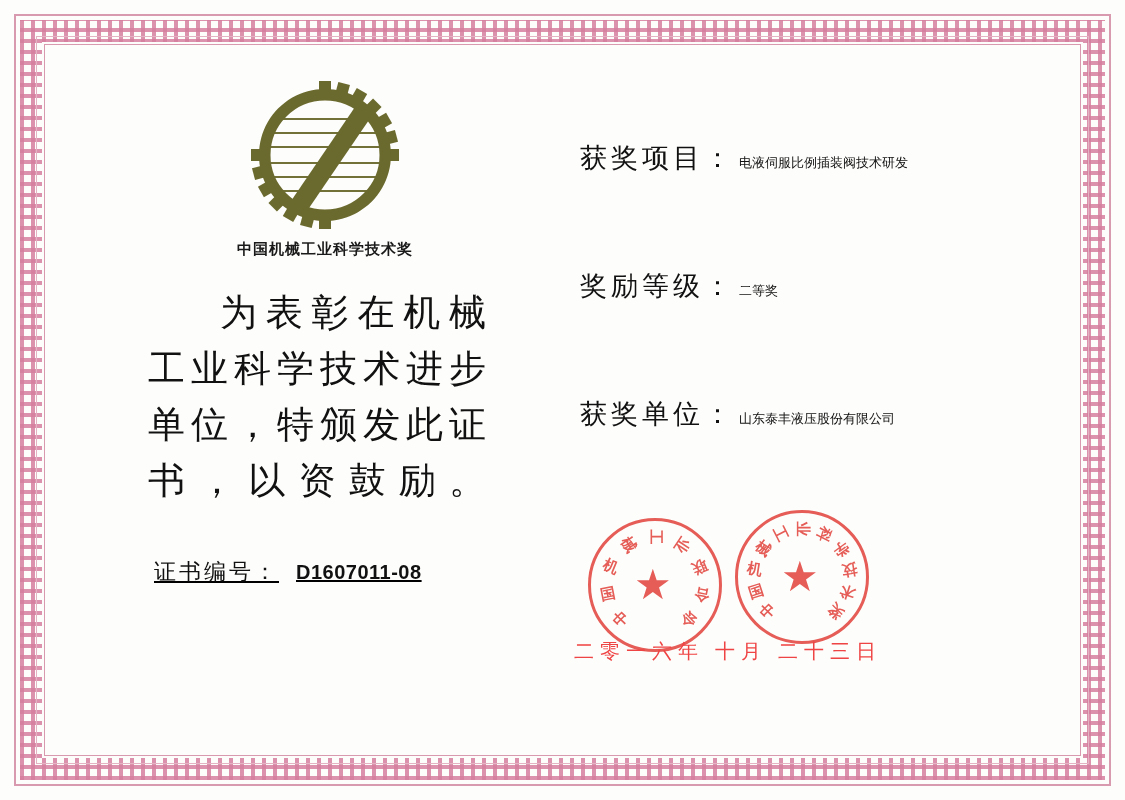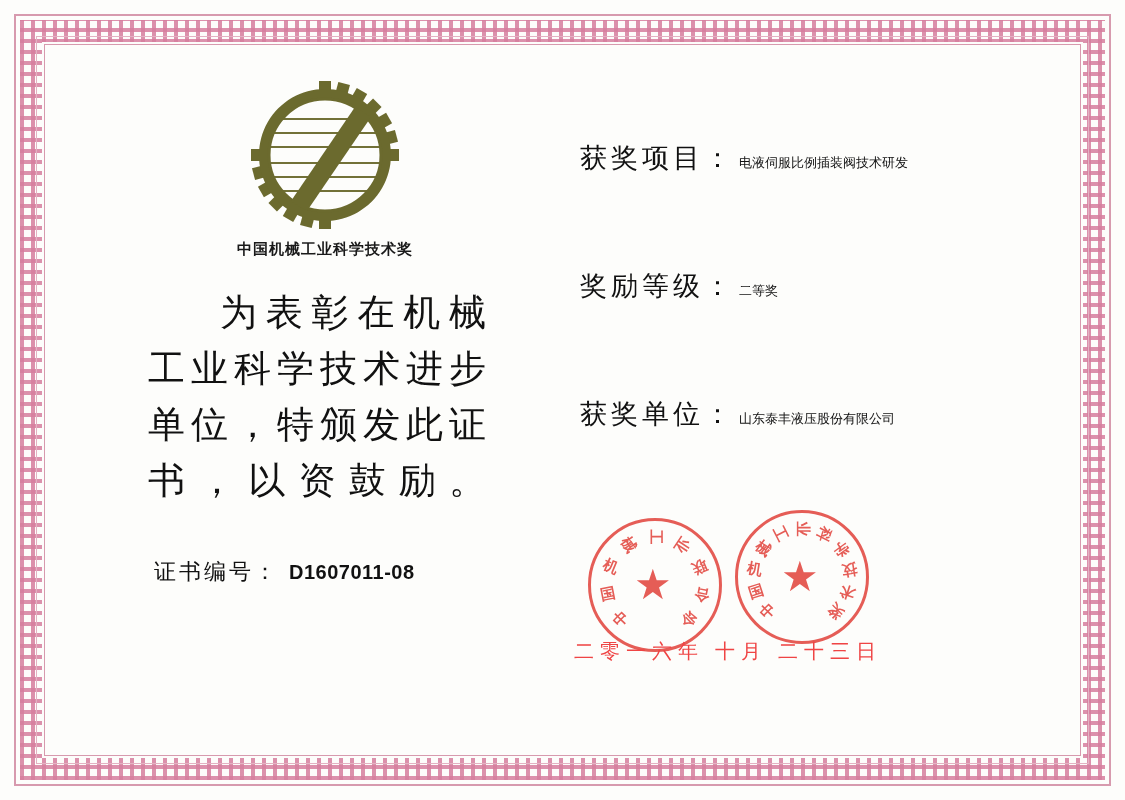--- a/index.html
+++ b/index.html
@@ -127,21 +127,22 @@
   }
   .citation .indent {
     padding-left: 72px;
   }
 
   .cert-no {
     margin-top: 48px;
     margin-left: 24px;
     display: flex;
     align-items: baseline;
-    gap: 10px;
+    gap: 17px;
+    text-decoration: underline;
   }
   .cert-no-label {
     font-family: "Liberation Serif", "DejaVu Serif", serif;
     font-size: 22px;
     letter-spacing: 3px;
     color: #111;
   }
   .cert-no-value {
     font-family: "Liberation Sans", "DejaVu Sans", sans-serif;
     font-size: 20px;

